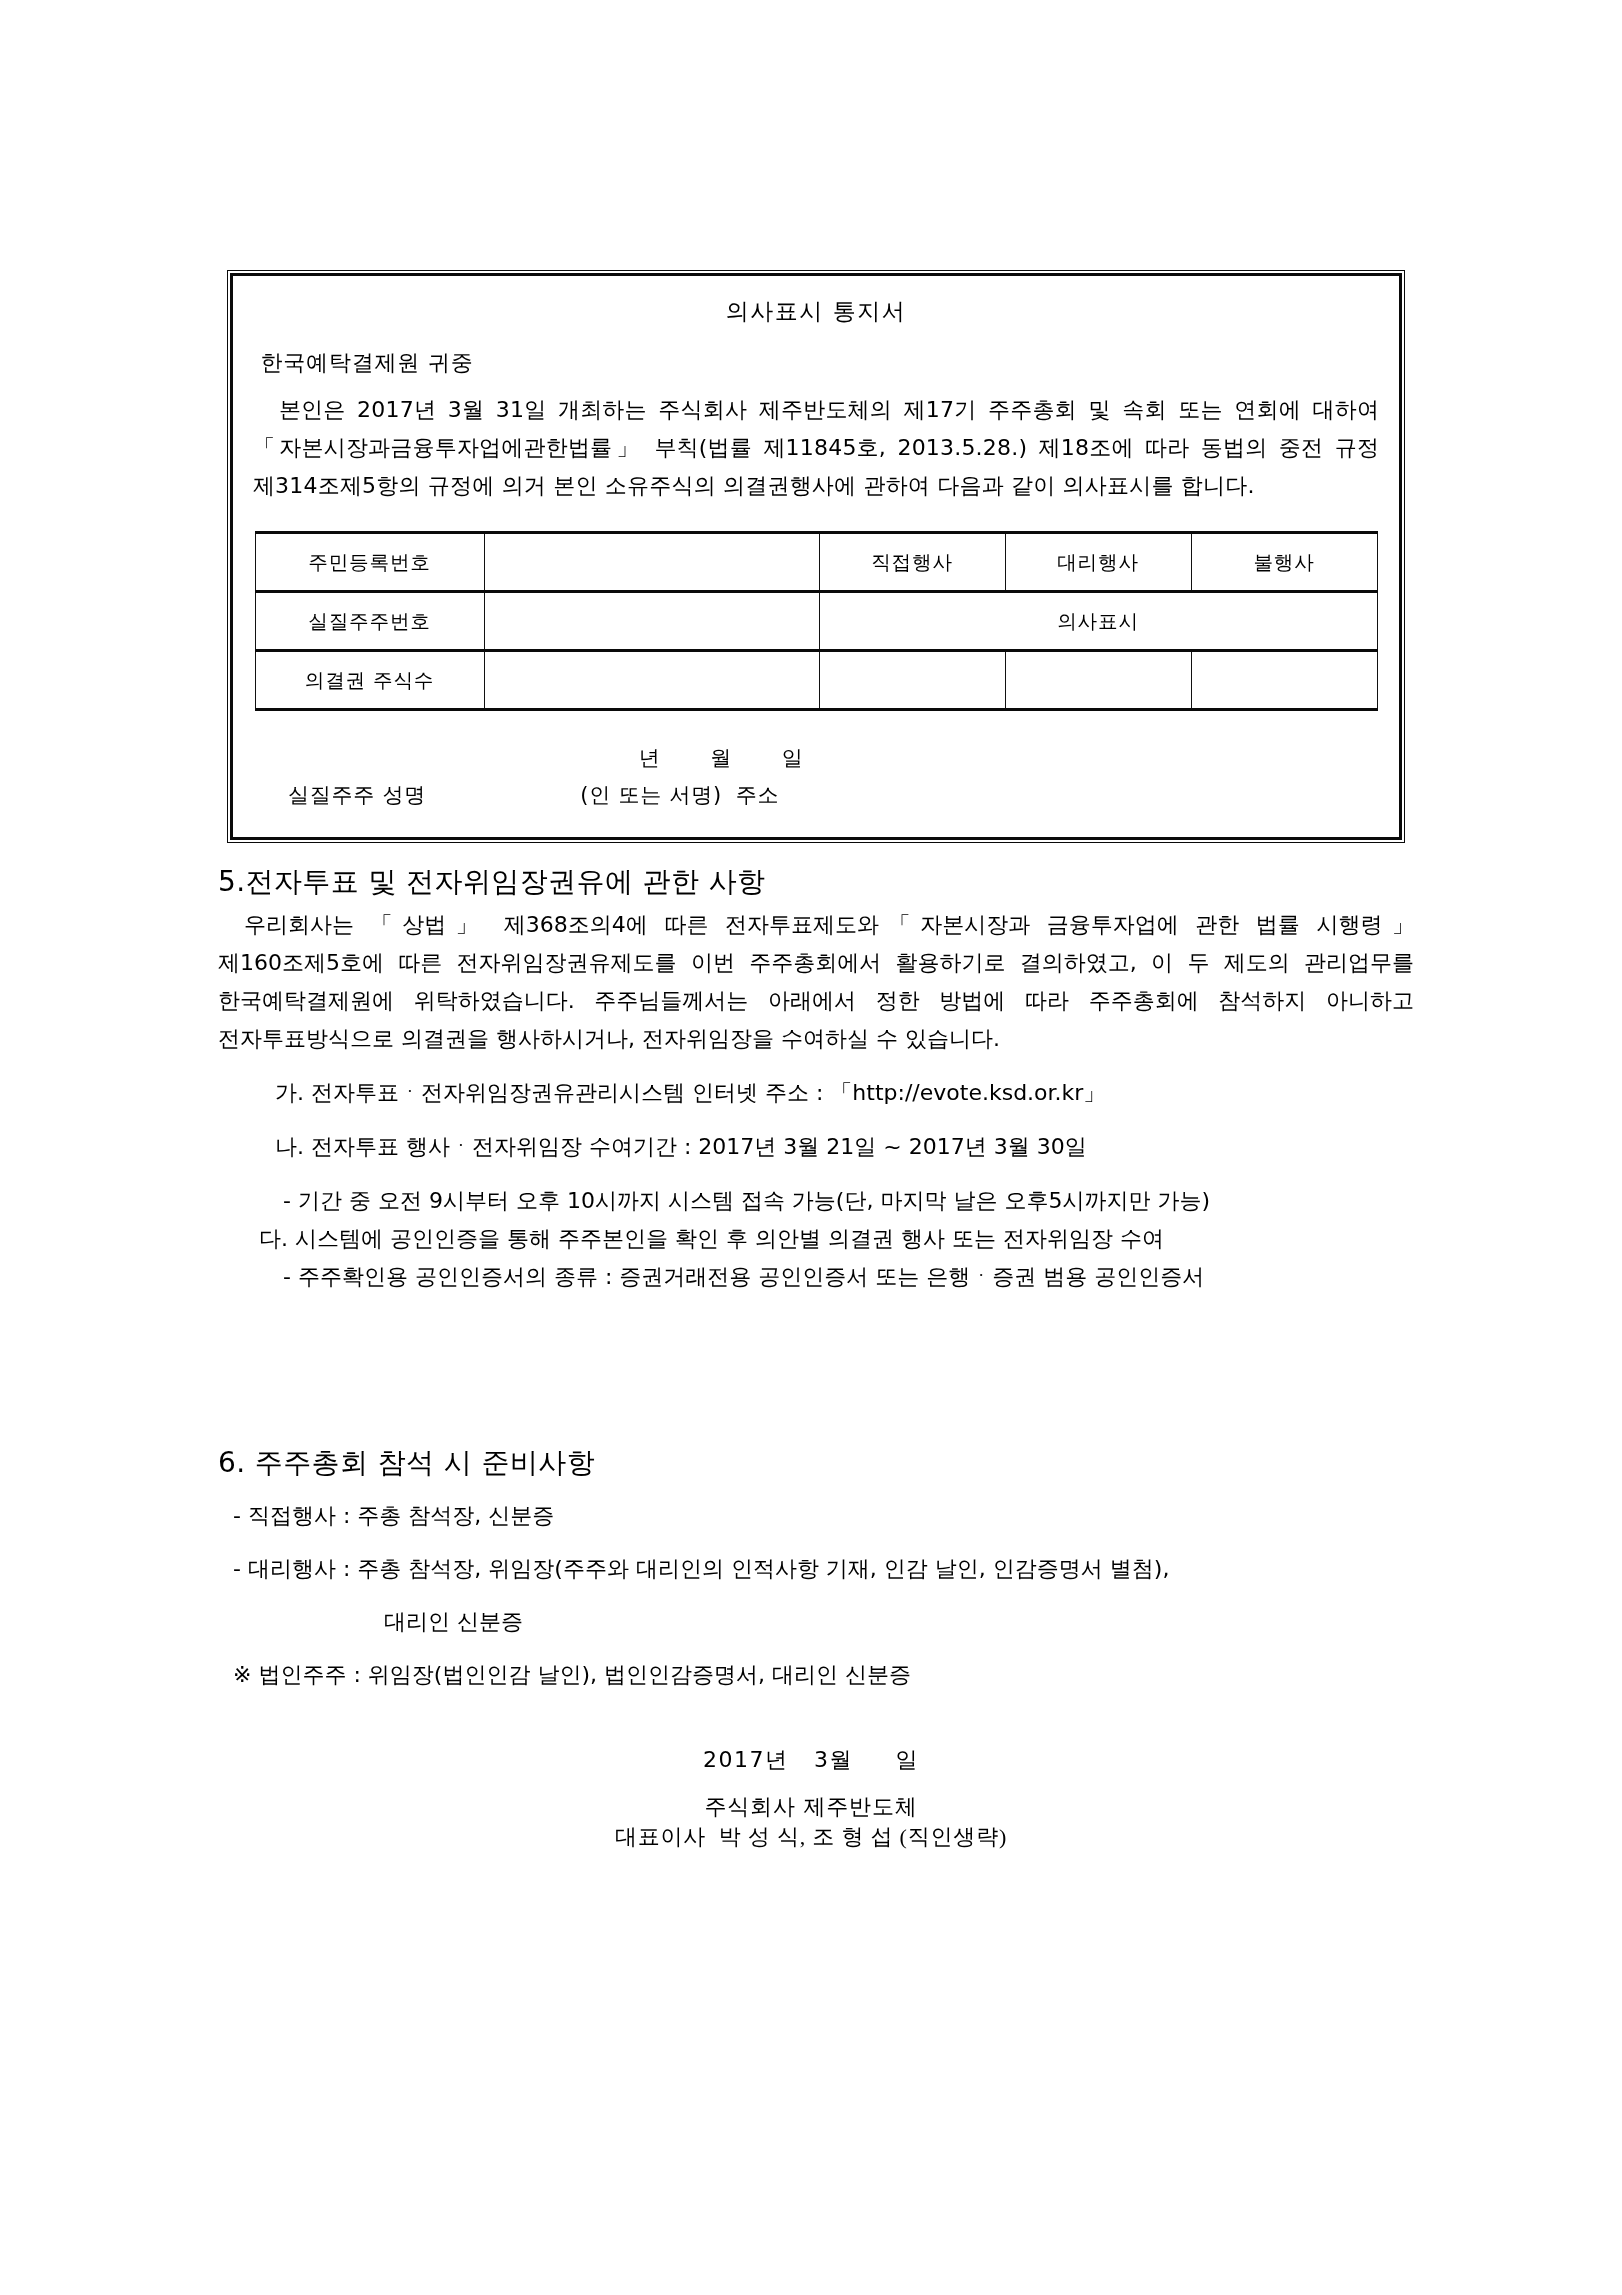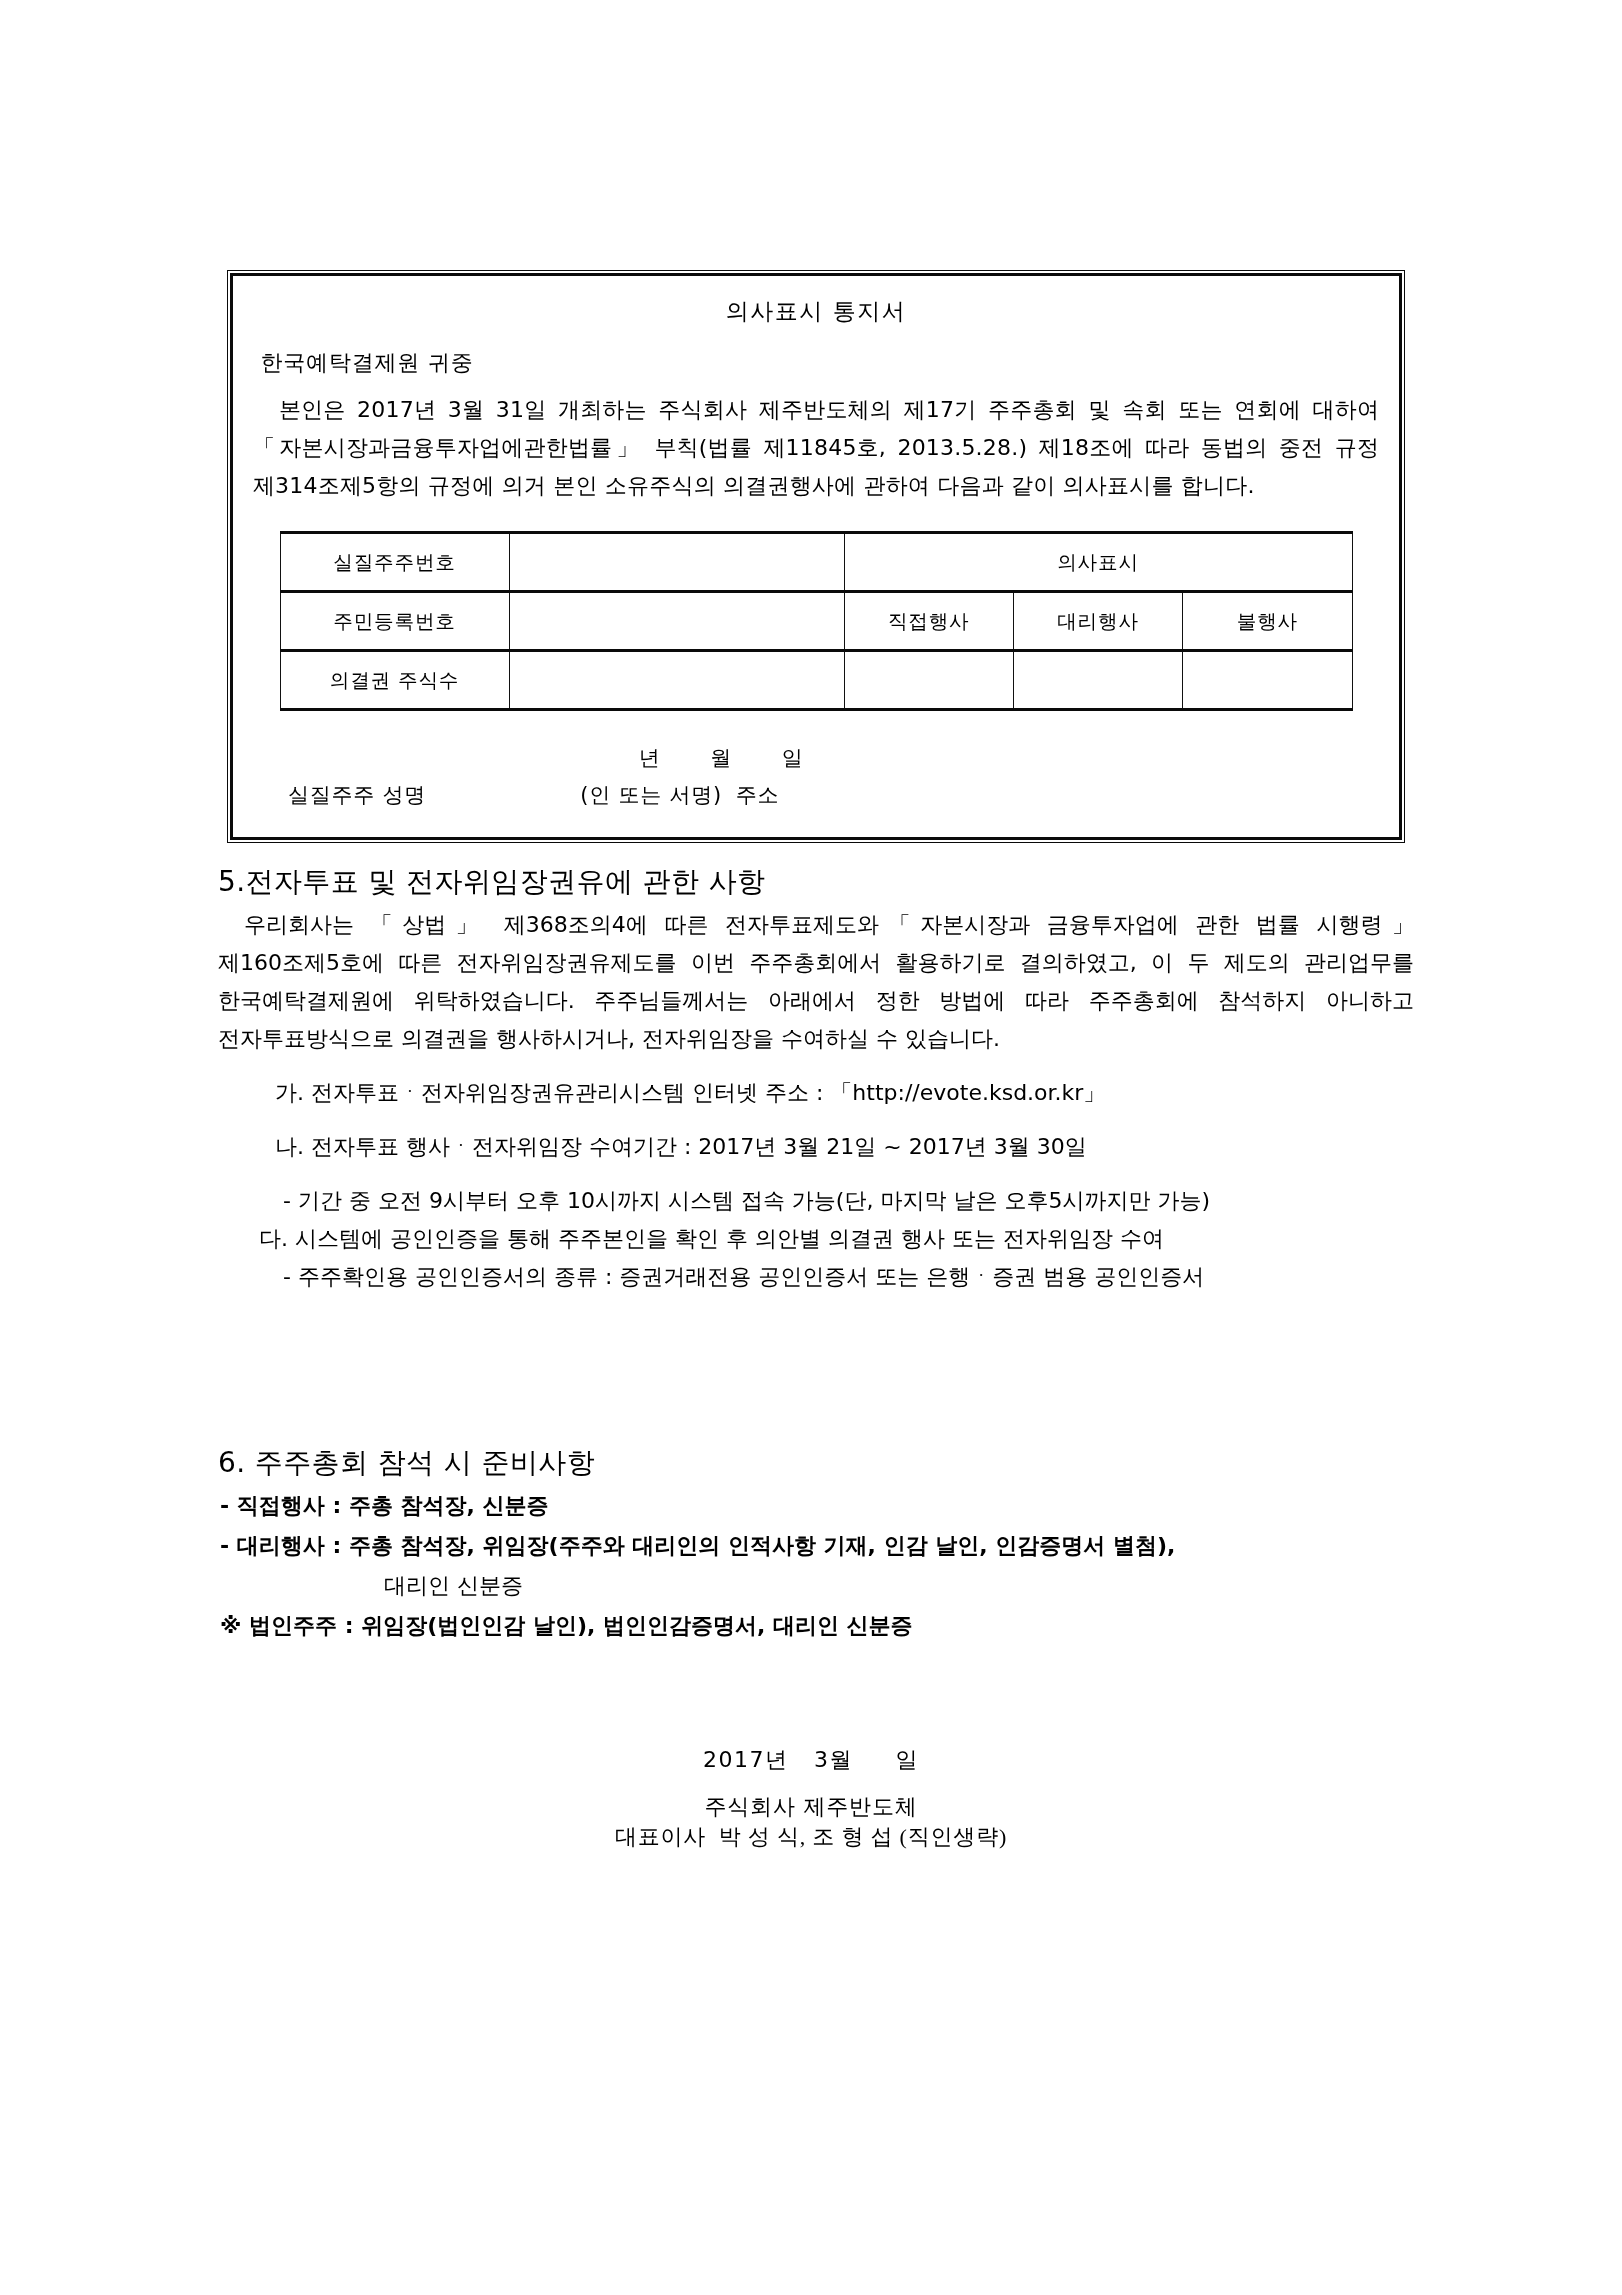--- a/index.html
+++ b/index.html
@@ -138,25 +138,24 @@
     line-height: 38px;
     margin: 0;
     padding-left: 0;
     word-break: keep-all;
     text-align: justify;
     text-align-last: left;
   }
   .dash-item {
     font-size: 22px;
     line-height: 38px;
-    margin: 2px;
-    word-break: keep-all;
-    text-align: justify;
-    text-align-last: left;
-    font-weight: bold;
+    margin: 15px;
+    word-break: keep-all;
+    text-align: justify;
+    text-align-last: left;
   }
   .indent-line {
     font-size: 22px;
     line-height: 38px;
     margin: 0;
     padding-left: 166px;
     white-space: pre;
   }
 
   
@@ -194,31 +193,31 @@
     <div class="notice-box-inner">
 
       <div class="notice-title">의사표시 통지서</div>
 
       <div class="notice-addressee">한국예탁결제원 귀중</div>
 
       <p class="notice-para">본인은 2017년 3월 31일 개최하는 주식회사 제주반도체의 제17기 주주총회 및 속회 또는 연회에 대하여 「자본시장과금융투자업에관한법률」 부칙(법률 제11845호, 2013.5.28.) 제18조에 따라 동법의 중전 규정 제314조제5항의 규정에 의거 본인 소유주식의 의결권행사에 관하여 다음과 같이 의사표시를 합니다.</p>
 
       <table class="intent-table">
         <tbody>
-          <tr class="thick-top">
-            <td class="lbl">실질주주번호</td>
-            <td class="val"></td>
-            <td class="span3" colspan="3">의사표시</td>
-          </tr>
           <tr class="thick-top">
             <td class="lbl">주민등록번호</td>
             <td class="val"></td>
             <td class="opt">직접행사</td>
             <td class="opt">대리행사</td>
             <td class="opt">불행사</td>
+          </tr>
+          <tr class="thick-top">
+            <td class="lbl">실질주주번호</td>
+            <td class="val"></td>
+            <td class="span3" colspan="3">의사표시</td>
           </tr>
           <tr class="thick-top thick-bottom">
             <td class="lbl">의결권 주식수</td>
             <td class="val"></td>
             <td class="opt"></td>
             <td class="opt"></td>
             <td class="opt"></td>
           </tr>
         </tbody>
       </table>

